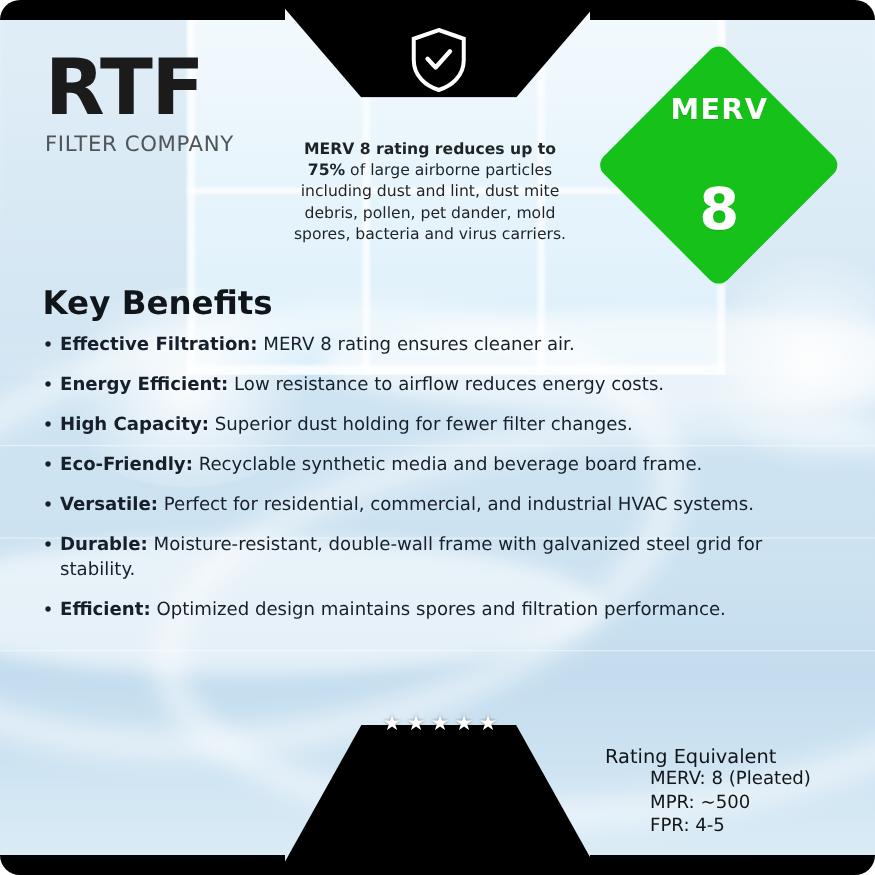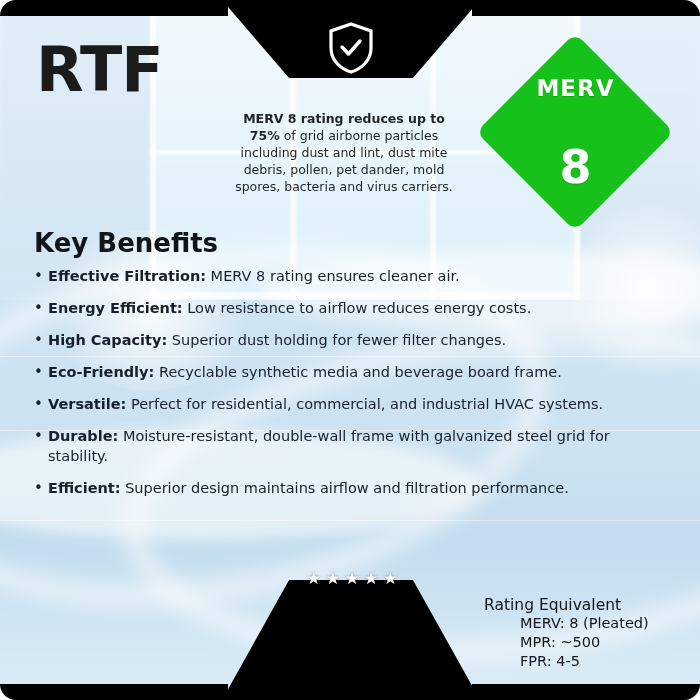--- a/index.html
+++ b/index.html
@@ -313,31 +313,32 @@
 
   <div class="corner-tl"></div>
   <div class="corner-tr"></div>
   <div class="corner-bl"></div>
   <div class="corner-br"></div>
   <div class="wedge-top"></div>
   <div class="wedge-bottom"></div>
 
   <div class="logo">
     <div class="logo-main">RTF</div>
+    <div class="logo-sub">FILTER COMPANY</div>
   </div>
 
   <div class="shield">
     <svg width="48" height="52" viewBox="0 0 48 52">
       <path d="M24 2 L44 9 V26 C44 39 34 47 24 50 C14 47 4 39 4 26 V9 Z" fill="none" stroke="#ffffff" stroke-width="3.2"></path>
       <path d="M15 25 L21.5 32 L33 19" fill="none" stroke="#ffffff" stroke-width="3.4" stroke-linecap="round" stroke-linejoin="round"></path>
     </svg>
   </div>
 
   <div class="merv-desc">
-    <b>MERV 8 rating reduces up to 75%</b><span> of grid airborne particles including dust and lint, dust mite debris, pollen, pet dander, mold spores, bacteria and virus carriers.</span>
+    <b>MERV 8 rating reduces up to 75%</b><span> of large airborne particles including dust and lint, dust mite debris, pollen, pet dander, mold spores, bacteria and virus carriers.</span>
   </div>
 
   <div class="diamond-wrap">
     <div class="diamond"></div>
     <div class="diamond-txt">
       <div class="diamond-label">MERV</div>
       <div class="diamond-num">8</div>
     </div>
   </div>
 
@@ -369,21 +370,21 @@
       <span class="kb-text"><b>Versatile:</b><span> Perfect for residential, commercial, and industrial HVAC systems.</span></span>
     </div>
 
     <div class="kb-item">
       <span class="kb-bullet">•</span>
       <span class="kb-text"><b>Durable:</b><span> Moisture-resistant, double-wall frame with galvanized steel grid for stability.</span></span>
     </div>
 
     <div class="kb-item">
       <span class="kb-bullet">•</span>
-      <span class="kb-text"><b>Efficient:</b><span> Superior design maintains airflow and filtration performance.</span></span>
+      <span class="kb-text"><b>Efficient:</b><span> Optimized design maintains spores and filtration performance.</span></span>
     </div>
 
   </div>
 
   <div class="stars">
     <span>★</span>
     <span>★</span>
     <span>★</span>
     <span>★</span>
     <span>★</span>

